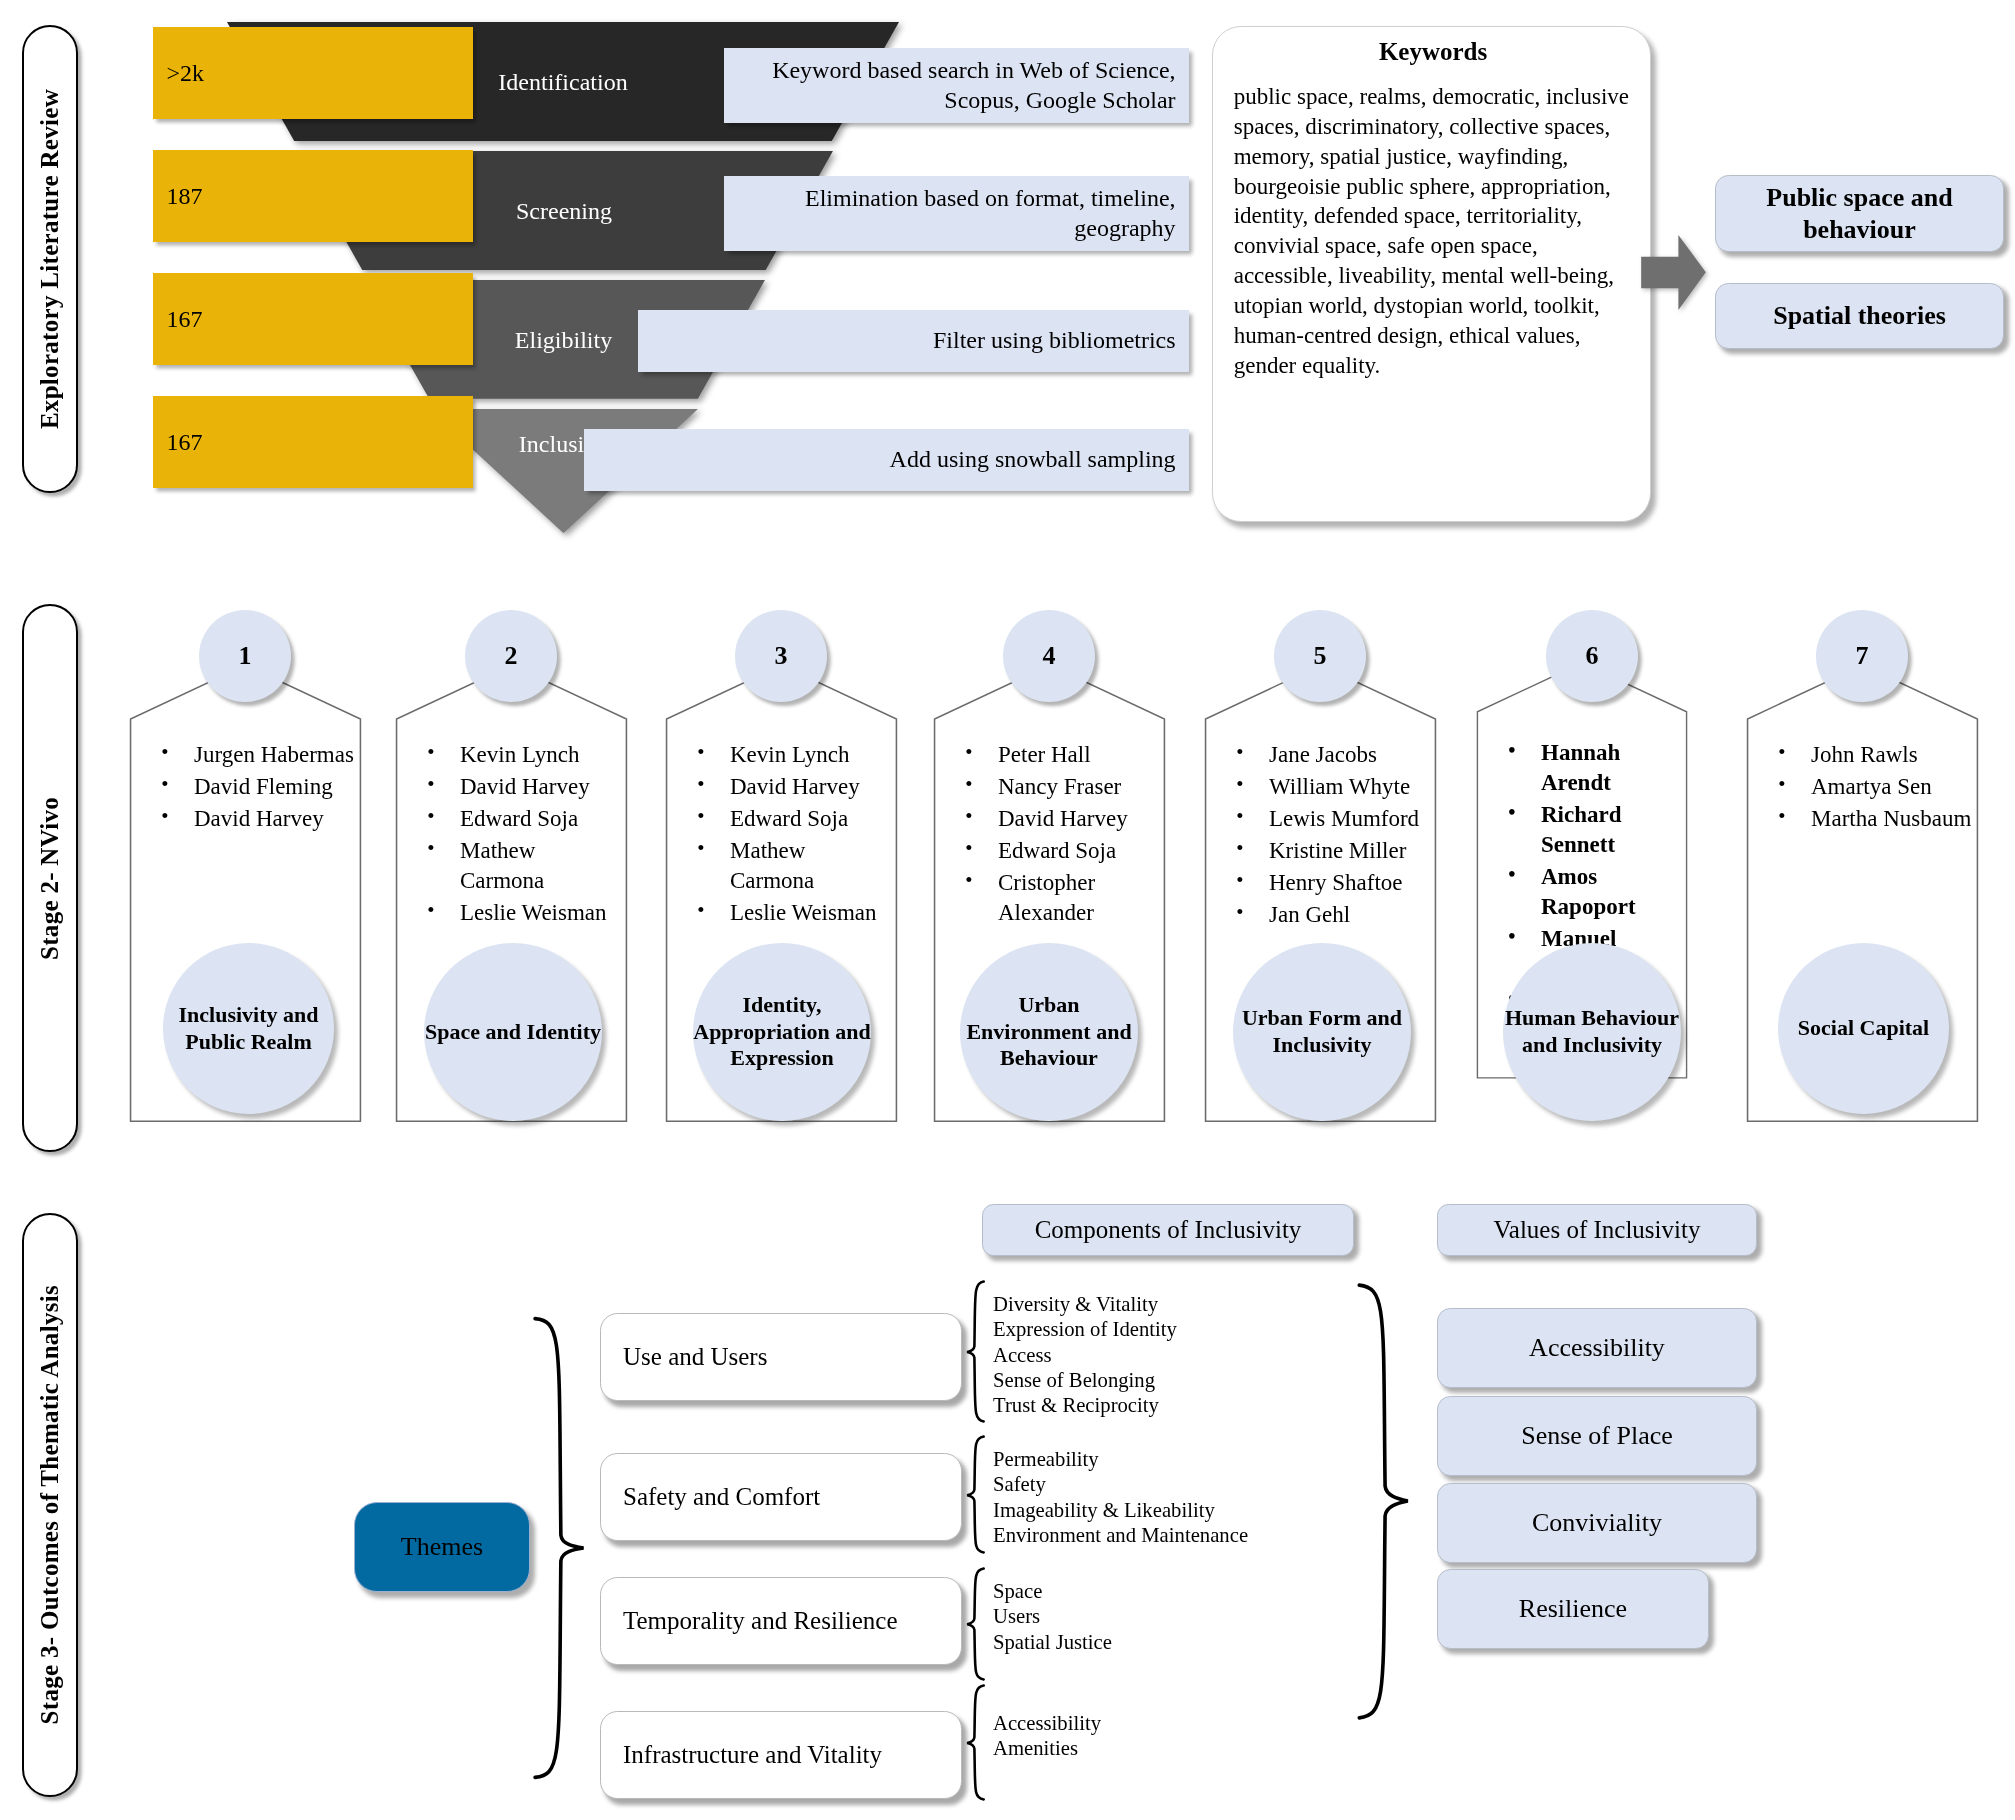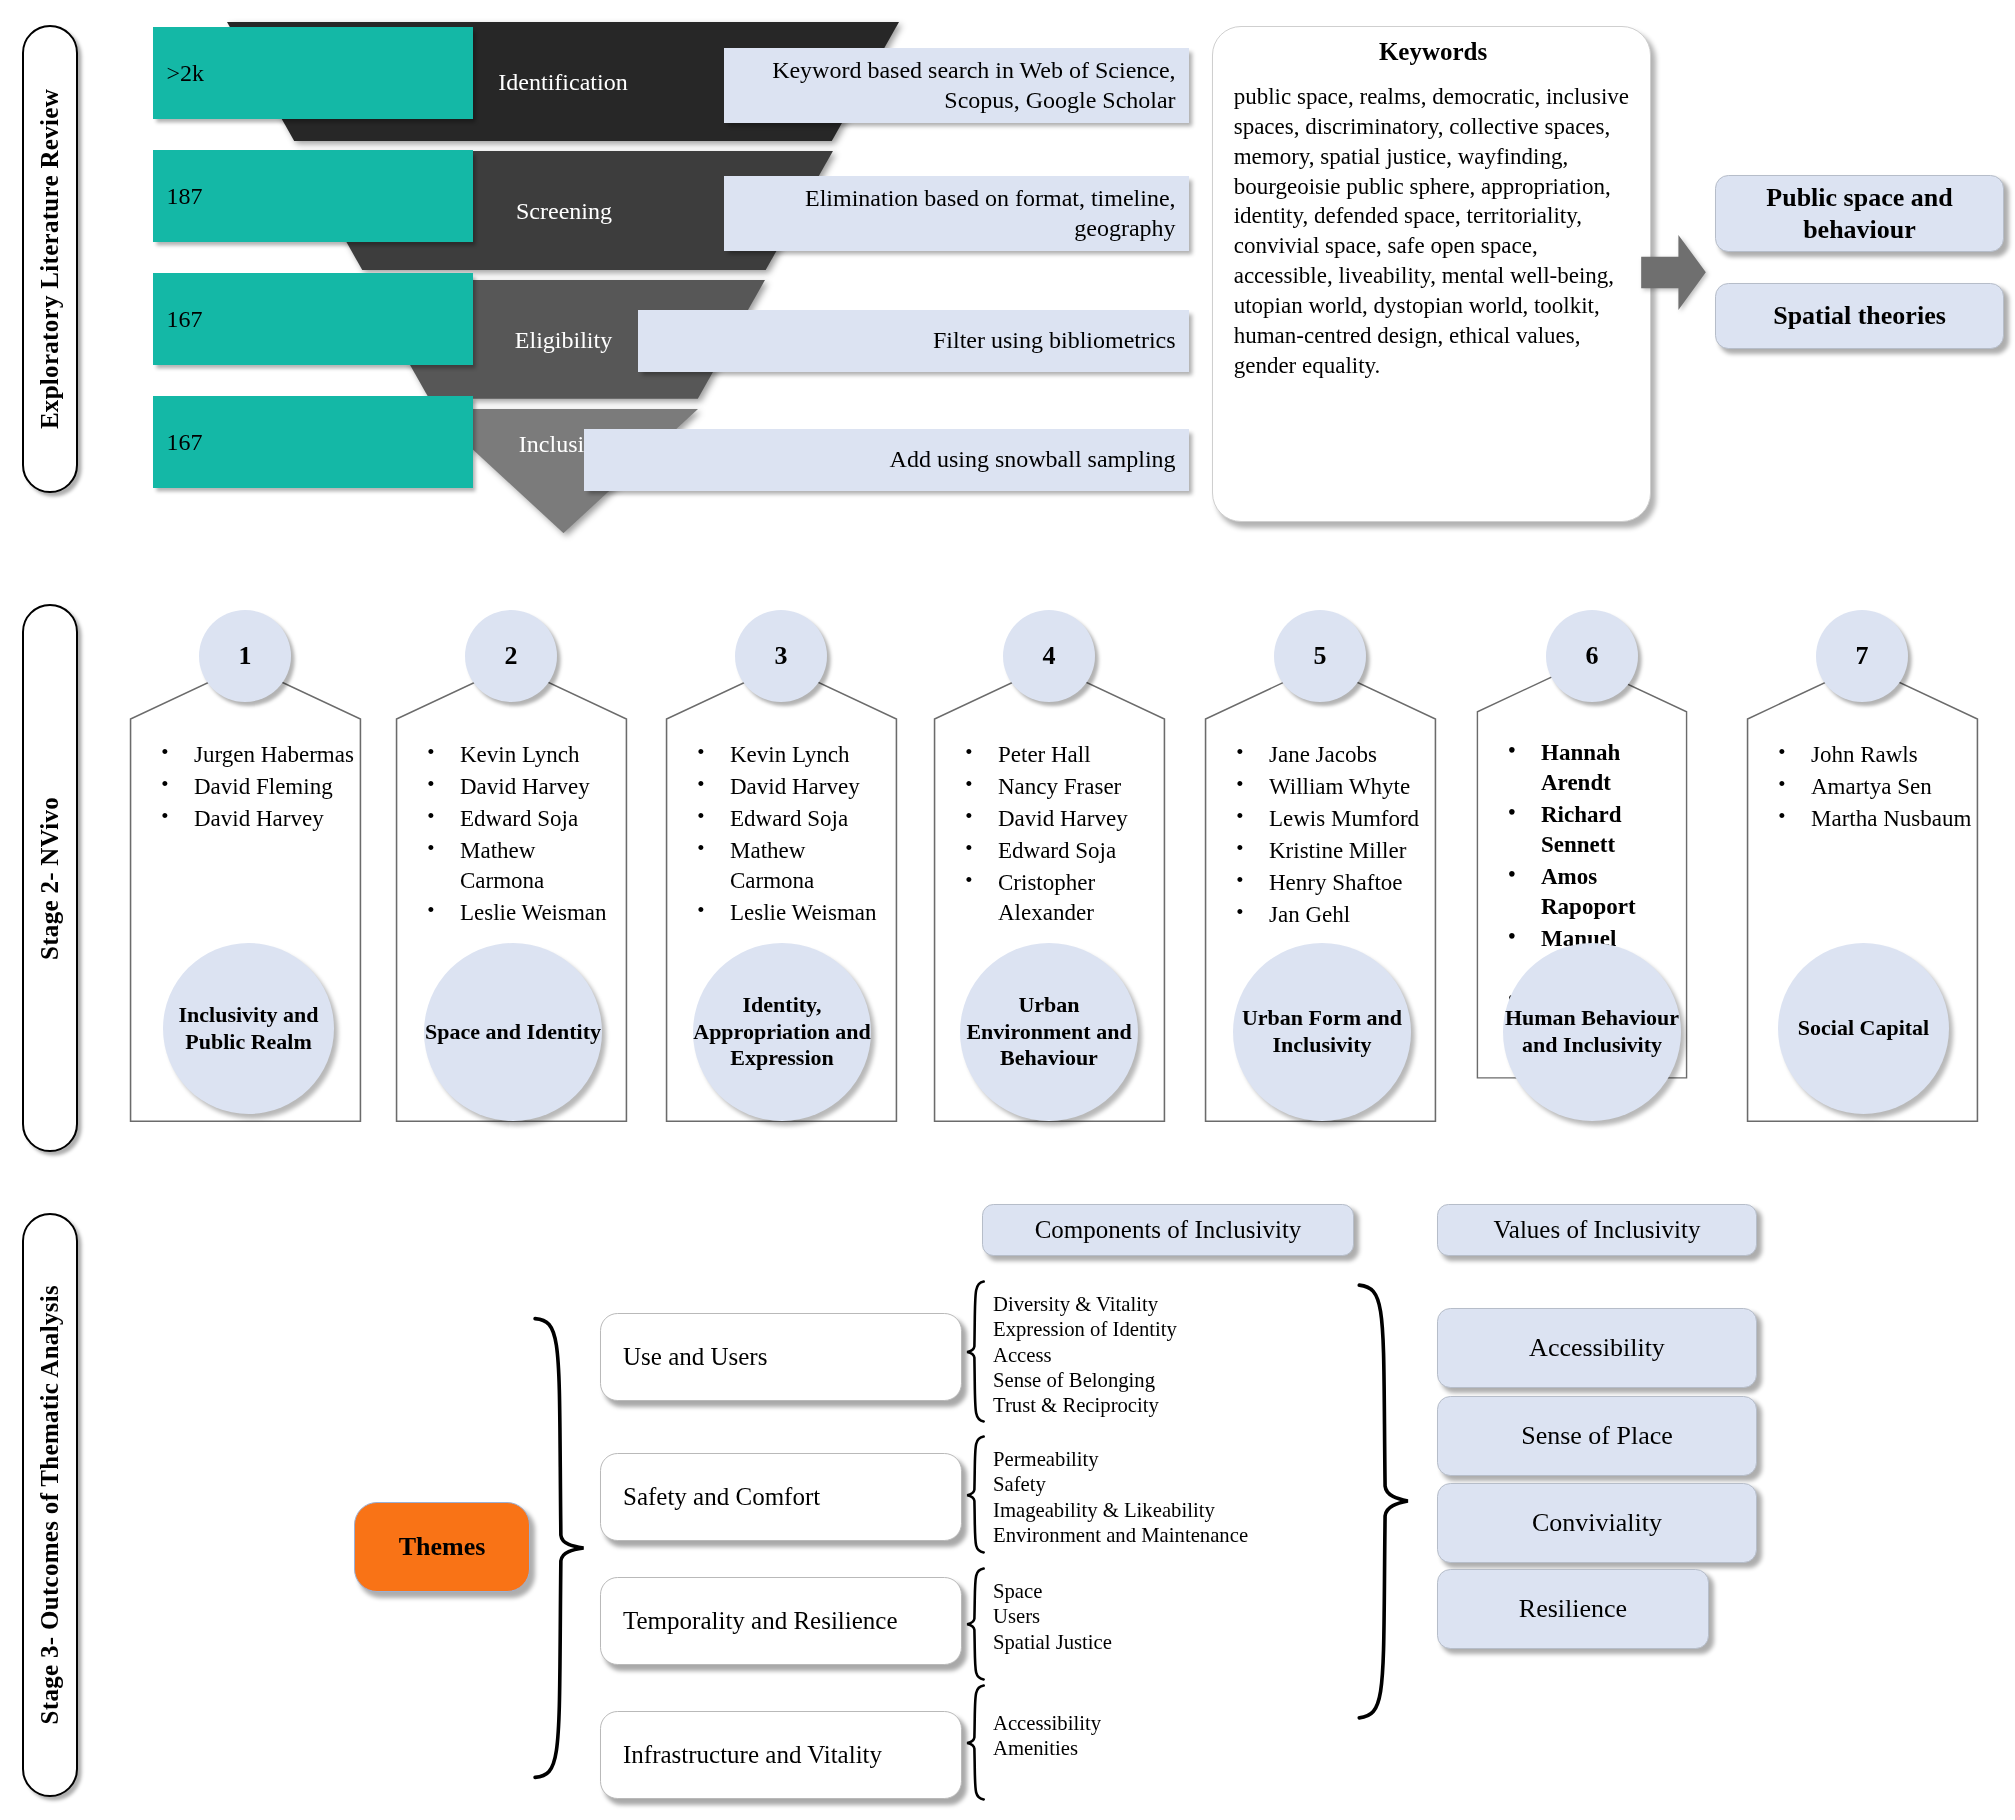--- a/index.html
+++ b/index.html
@@ -34,21 +34,21 @@
     position:absolute; left:0; right:0; top:50%;
     transform:translateY(-50%);
     text-align:center; color:#fff;
     font-size:24px;
     z-index:3;
   }
   .funnel-band .shape{ position:absolute; inset:0; }
 
   
   .count-box{
-    position:absolute; background:#14b8a6;
+    position:absolute; background:#eab308;
     box-shadow:3.1px 3.6px 3.6px rgba(0,0,0,.30);
     display:flex; align-items:center;
     padding-left:13.4px;
     font-size:24px;
     z-index:1;
   }
 
   
   .blue-strip{
     position:absolute; background:#dce3f2;
@@ -108,26 +108,26 @@
     position:absolute; border-radius:50%;
     background:#dce3f2;
     box-shadow:4.1px 4.7px 4.7px rgba(0,0,0,.28);
     display:flex; align-items:center; justify-content:center;
     text-align:center; font-weight:bold; font-size:22px; line-height:1.22;
     z-index:5;
   }
 
   
   .theme-root{
-    position:absolute; background:#f97316;
+    position:absolute; background:#0369a1;
     border:1px solid #9bb0d4;
     border-radius:23px;
     box-shadow:4.7px 5.2px 4.7px rgba(0,0,0,.32);
     display:flex; align-items:center; justify-content:center;
-    font-weight:bold; font-size:26px;
+    font-weight:normal; font-size:26px;
   }
   .theme-box{
     position:absolute; background:#fff;
     border:1px solid #b9b9b9;
     border-radius:17.6px;
     box-shadow:4.7px 5.2px 4.7px rgba(0,0,0,.34);
     display:flex; align-items:center;
     padding-left:22px;
     font-size:25px;
   }

